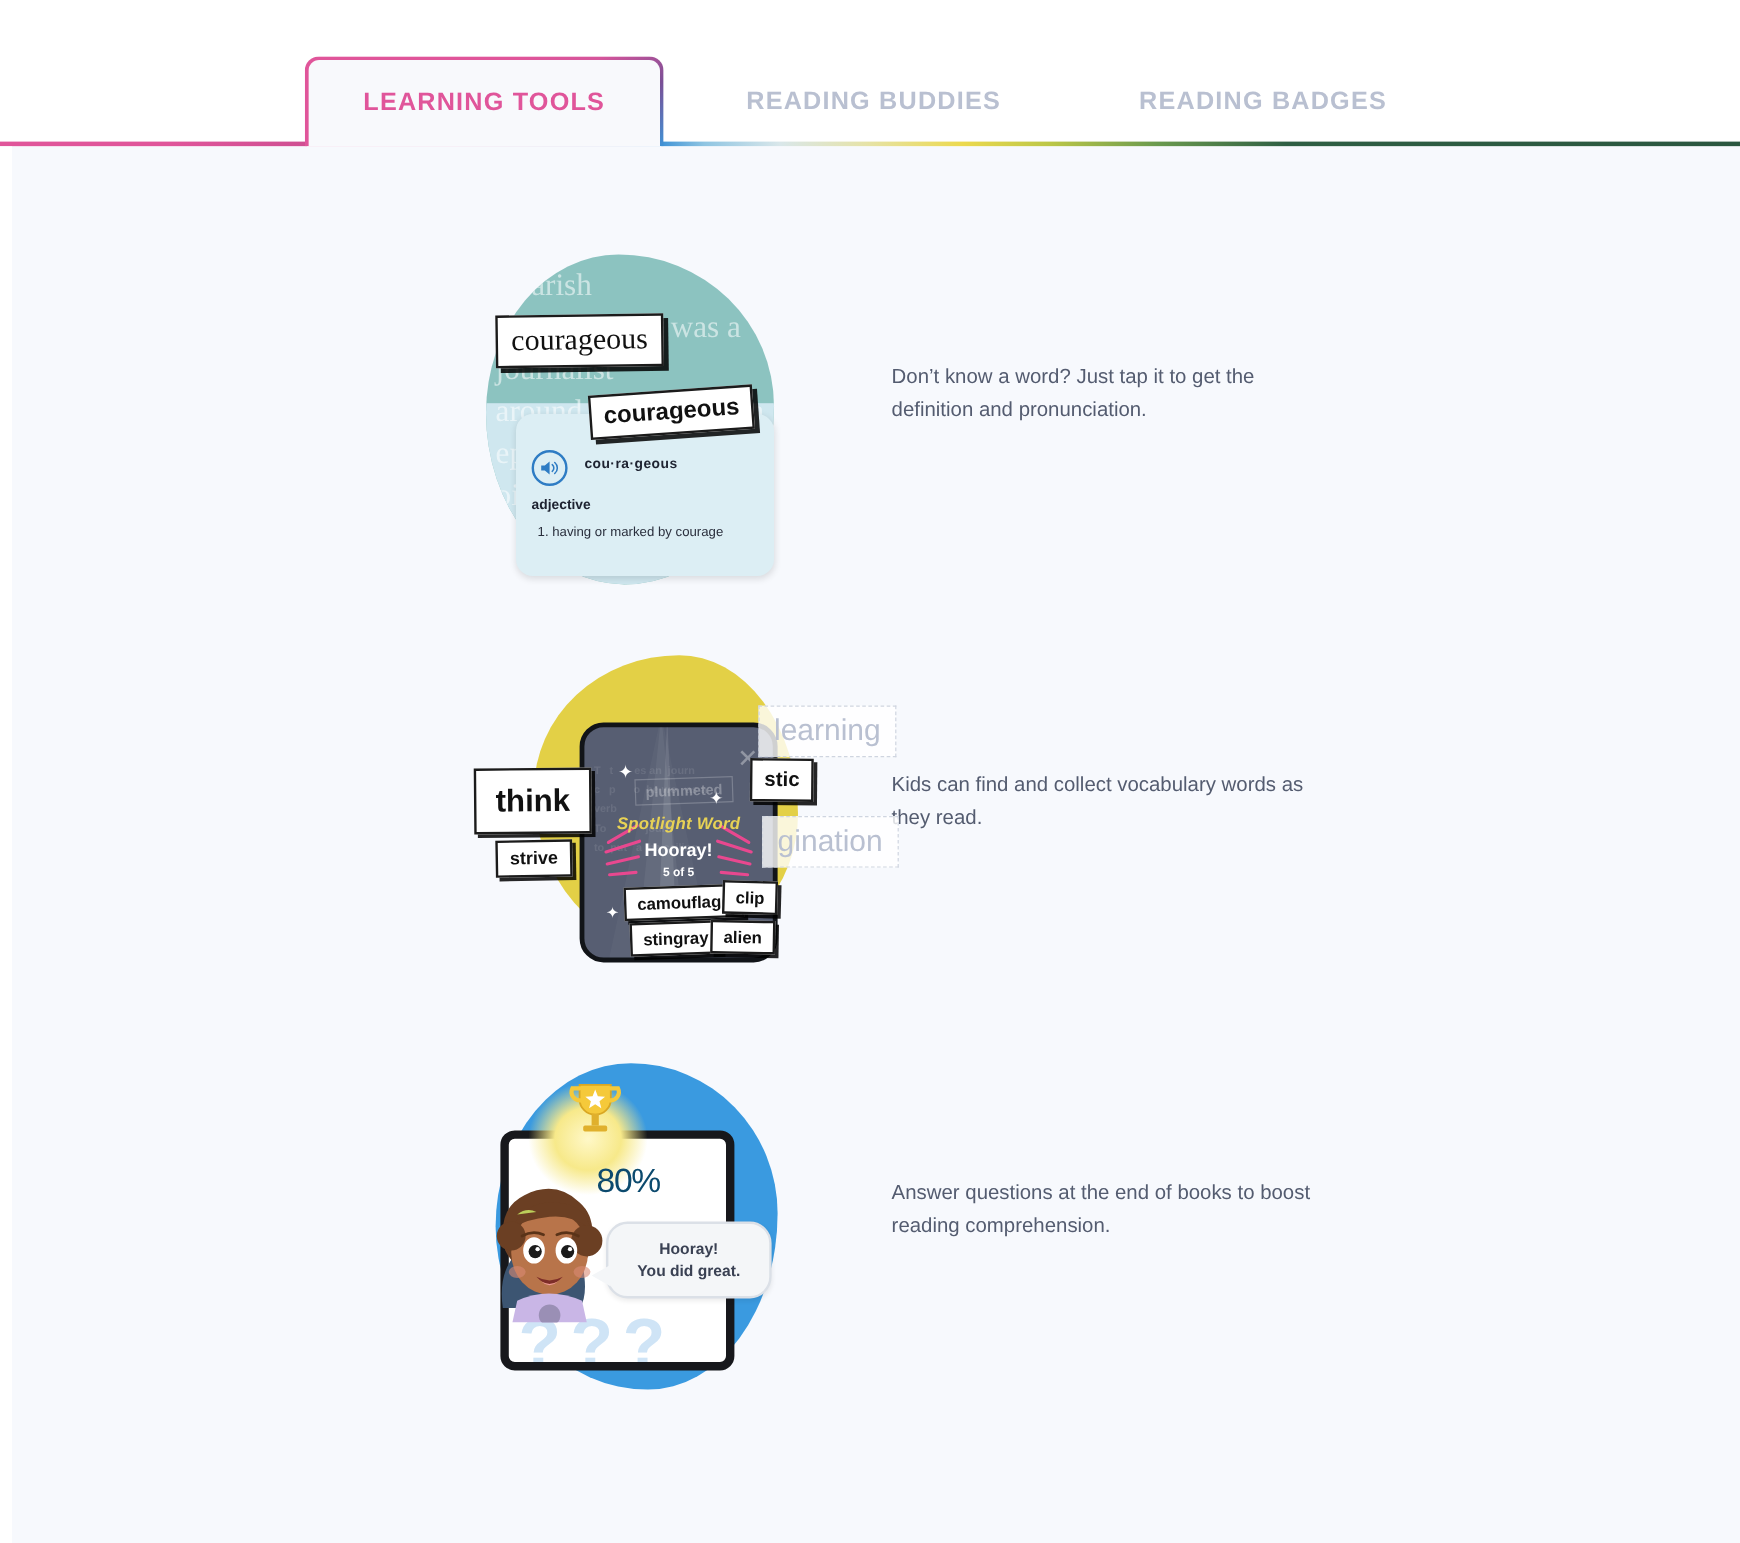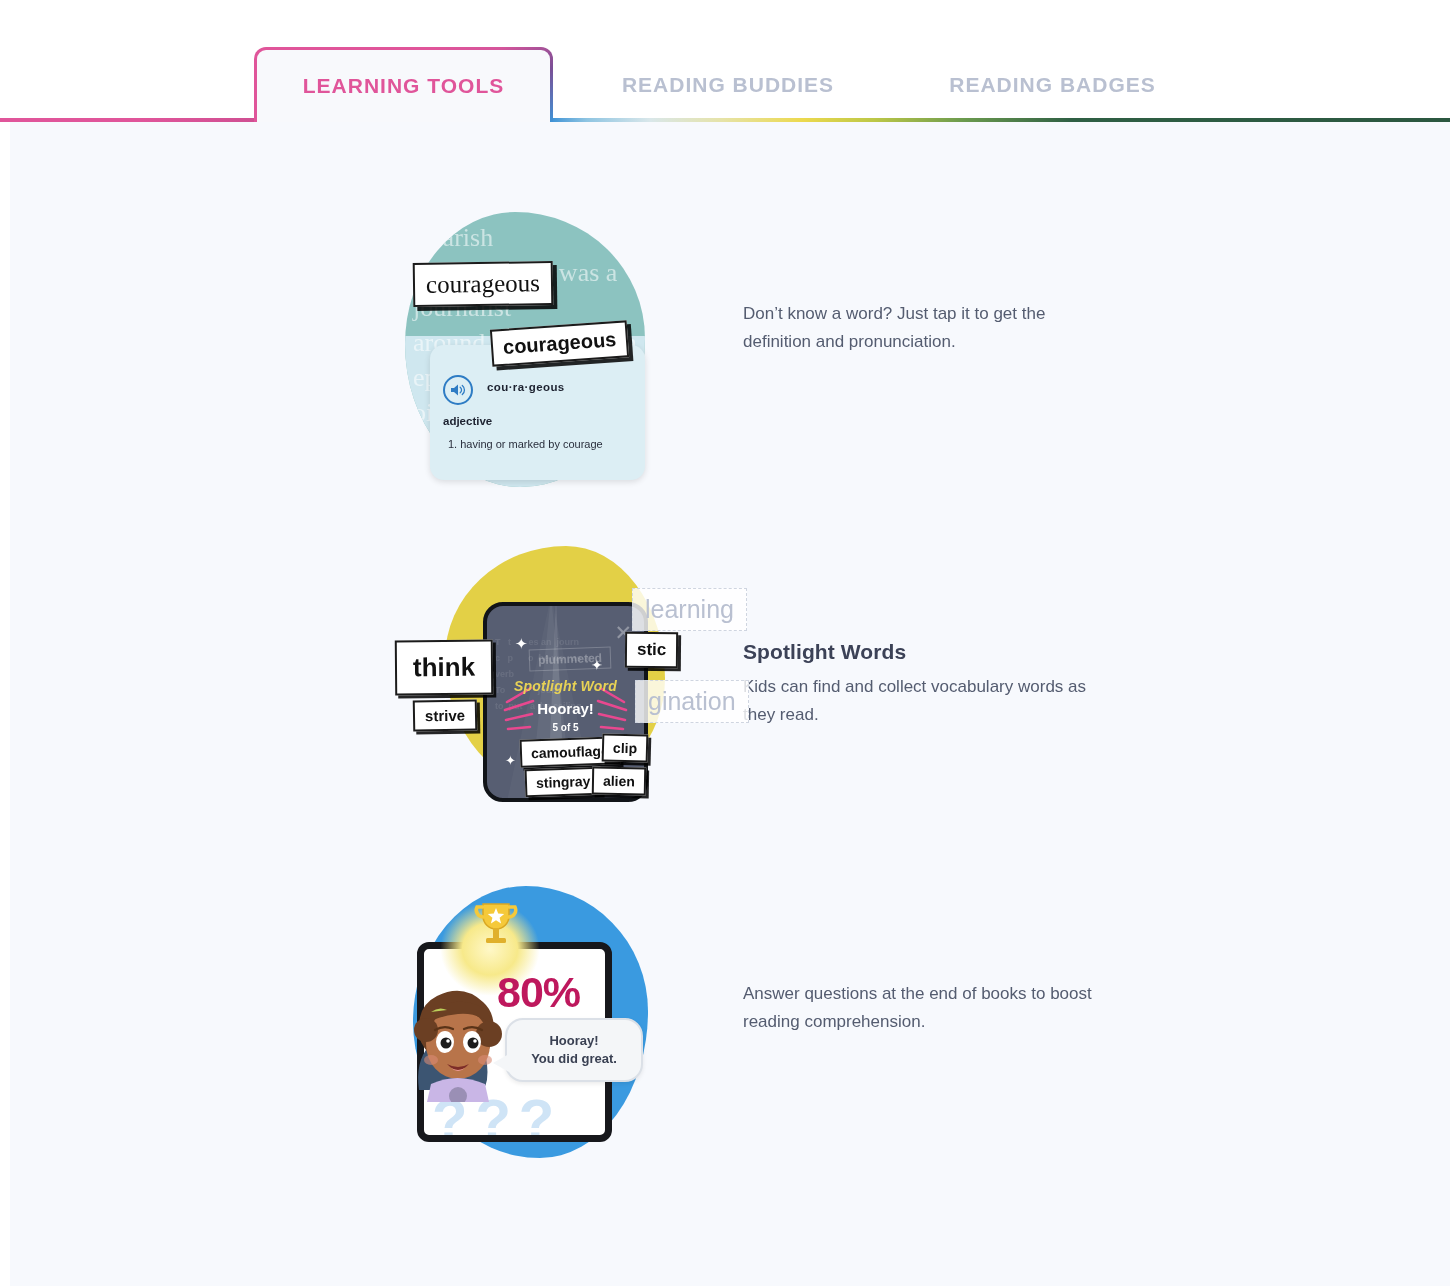--- a/index.html
+++ b/index.html
@@ -458,23 +458,23 @@
     left: 8px; bottom: -14px;
     font-size: 58px;
     font-weight: bold;
     color: #cfe4f6;
     letter-spacing: 8px;
     line-height: 1;
   }
   .pct {
     position: absolute;
     left: 102px; top: 88px;
-    font-size: 43px;
-    font-weight: bold;
-    color: #be185d;
+    font-size: 28px;
+    font-weight: normal;
+    color: #0c4a6e;
     z-index: 6;
     letter-spacing: -1px;
   }
   .trophy-glow {
     position: absolute;
     left: 26px; top: 4px;
     width: 138px; height: 130px;
     background: radial-gradient(closest-side, #fff8c8 0%, #f7e98a 40%, rgba(247,233,138,0) 72%);
     z-index: 5;
     border-radius: 50%;
@@ -635,21 +635,20 @@
         <div class="chip chip-think">think</div>
         <div class="chip chip-strive">strive</div>
         <div class="chip chip-stic">stic</div>
         <div class="chip chip-camouflage">camouflage</div>
         <div class="chip chip-clip">clip</div>
         <div class="chip chip-stingray">stingray</div>
         <div class="chip chip-alien">alien</div>
       </div>
 
       <div class="copy">
-        <div class="feature-title">Spotlight Words</div>
         <div class="feature-desc">Kids can find and collect vocabulary words as they read.</div>
       </div>
     </div>
 
     <div class="feature-row">
 
       <div class="art">
 
         <div class="blob q-blob"></div>
 

